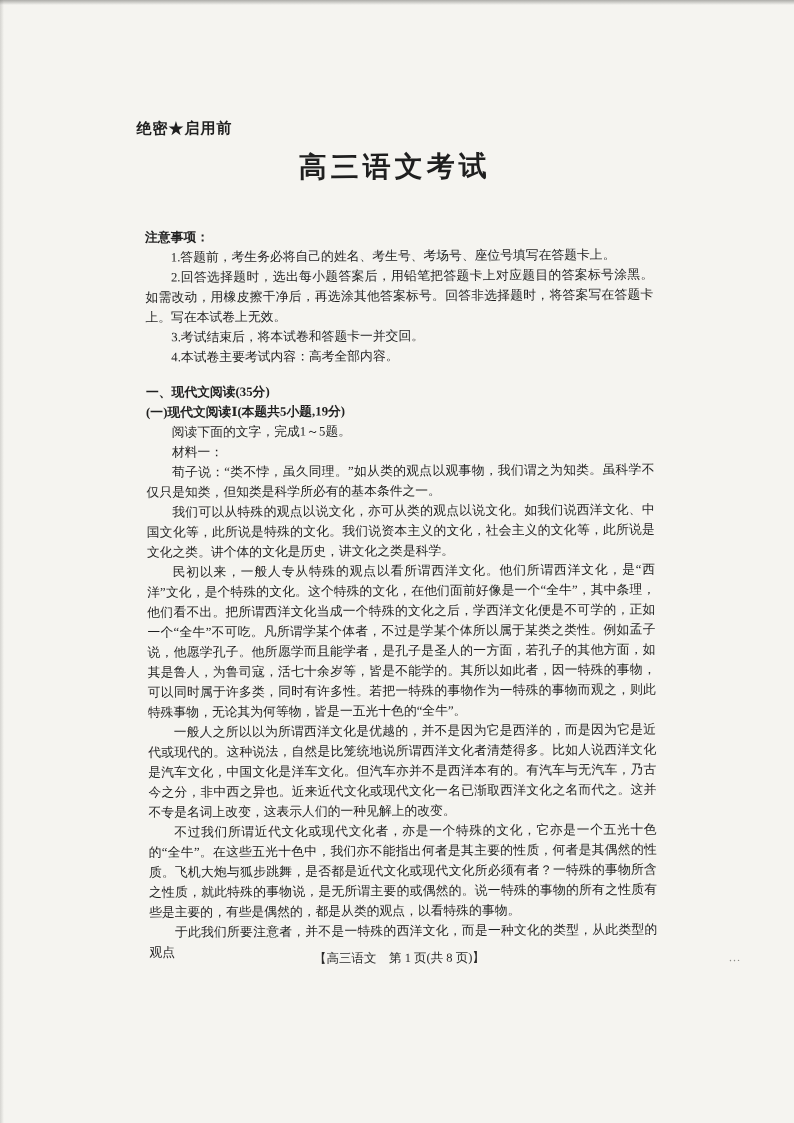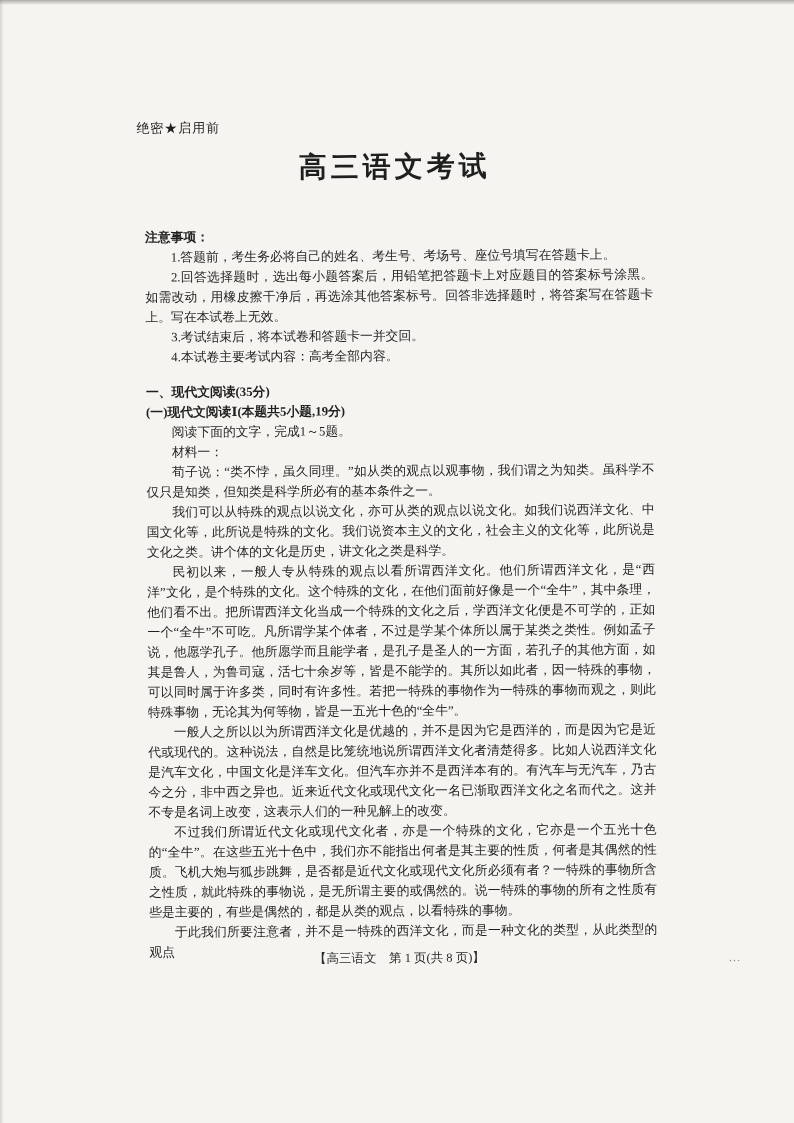--- a/index.html
+++ b/index.html
@@ -24,21 +24,21 @@
     position: absolute; top: 0; bottom: 0; left: 0; width: 4px;
     background: linear-gradient(90deg, rgba(120,120,115,0.25), rgba(120,120,118,0));
   }
   .sheet {
     position: absolute; inset: 0;
     transform: rotate(-0.35deg);
     transform-origin: 50% 50%;
   }
   .classification {
     position: absolute; left: 139px; top: 118px;
-    font-weight: normal; font-size: 13px; letter-spacing: 1px;
+    font-weight: bold; font-size: 15px; letter-spacing: 1px;
   }
   .exam-title {
     position: absolute; top: 148px; left: 0; width: 100%;
     text-align: center; font-size: 28px; font-weight: bold; letter-spacing: 4px;
   }
   .content {
     position: absolute; left: 147px; top: 226px; width: 508px;
     font-size: 12.8px; line-height: 20px;
     text-align: justify;
   }

